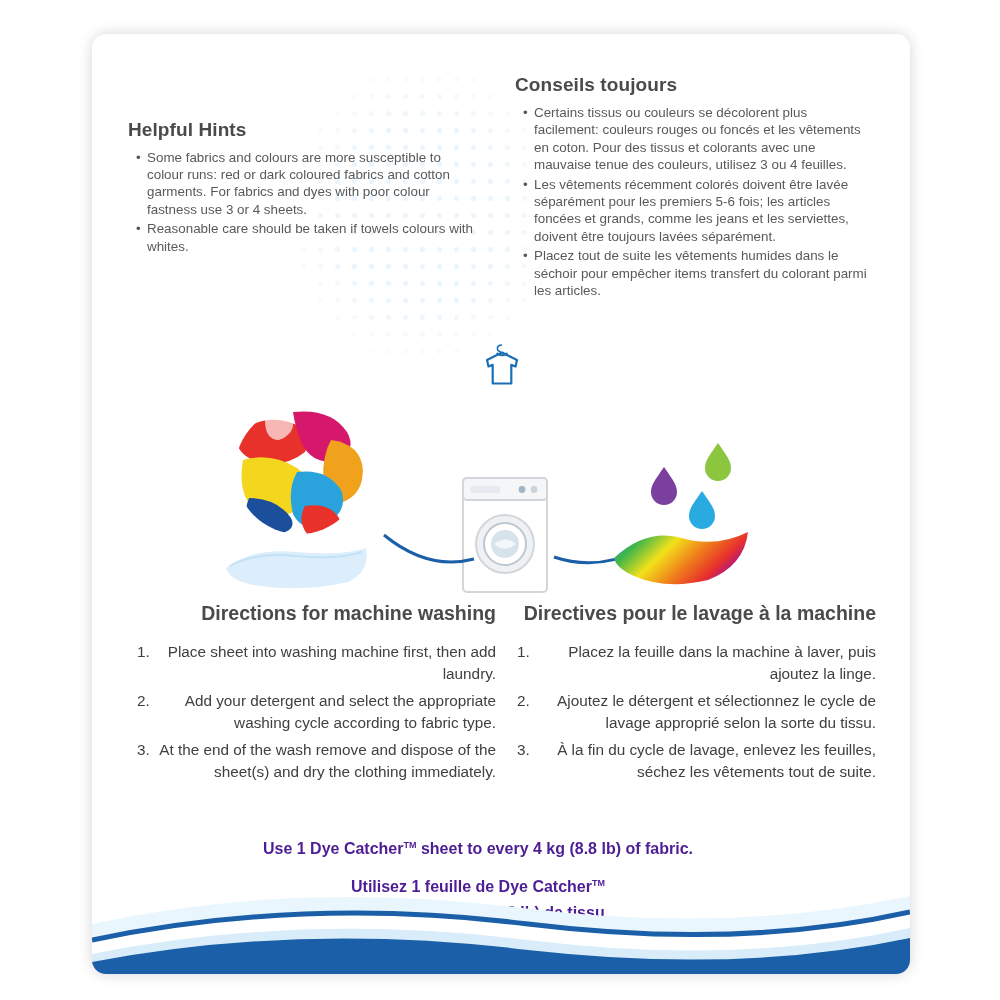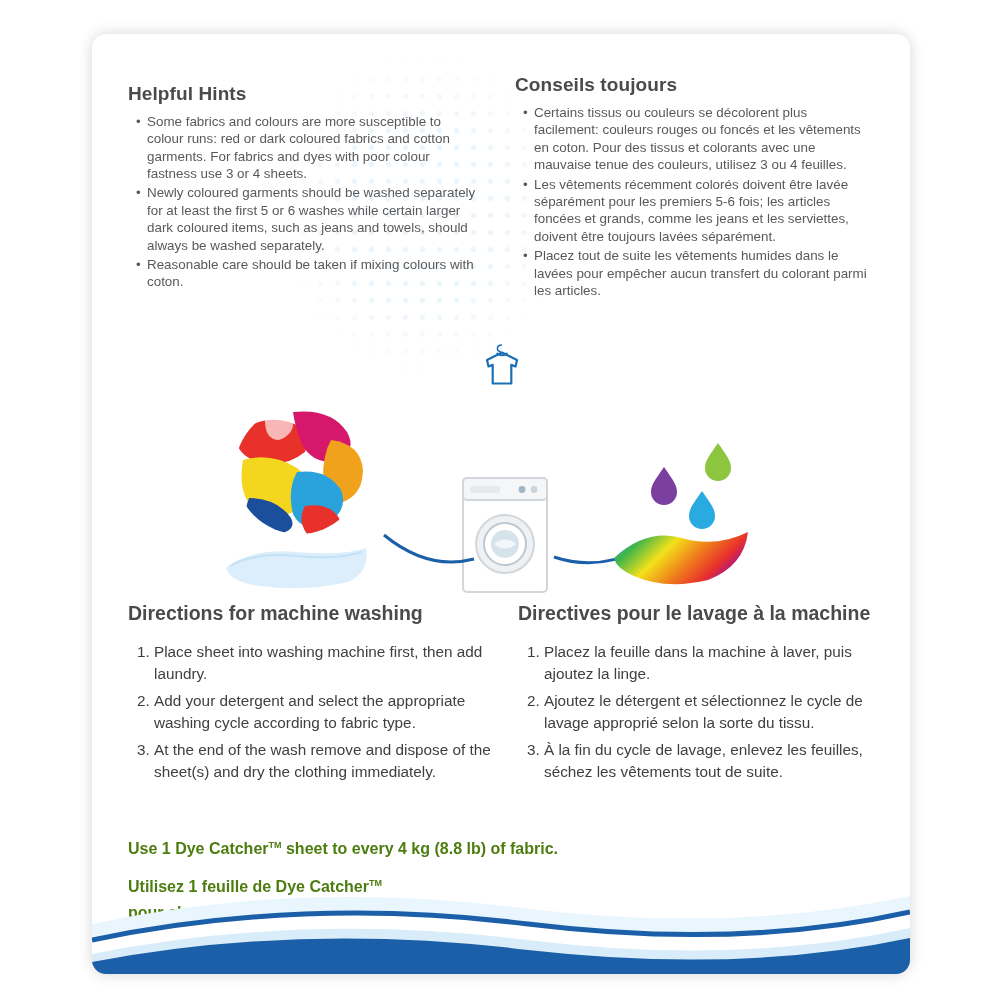--- a/index.html
+++ b/index.html
@@ -143,21 +143,22 @@
     width: 110px;
     height: 100px;
   }
   
   .directions {
     position: absolute;
     left: 36px;
     top: 568px;
     width: 760px;
     display: flex;
-    gap: 22px;
+    gap: 12px;
+    text-align: right;
   }
   .dir-col { width: 368px; }
   h2.dir-title {
     font-size: 19.5px;
     font-weight: bold;
     color: #4a4a4a;
     margin: 0 0 16px 0;
   }
   ol.steps {
     margin: 0;
@@ -172,22 +173,23 @@
   .usage {
     position: absolute;
     left: 36px;
     top: 800px;
     width: 700px;
   }
   .usage p {
     margin: 0 0 3px 0;
     font-size: 16px;
     font-weight: bold;
-    color: #4d7c0f;
+    color: #4c1d95;
     line-height: 22px;
+    text-align: center;
   }
   .usage p.fr { margin-top: 12px; }
   sup { font-size: 9px; vertical-align: super; }
   
   .wave {
     position: absolute;
     left: 0;
     bottom: 0;
     width: 818px;
     height: 120px;
@@ -200,31 +202,30 @@
   <div class="card">
 
     <div class="dots"></div>
 
     <div class="hints">
 
       <div class="col">
         <h2 class="section-title">Helpful Hints</h2>
         <ul class="bullets">
           <li>Some fabrics and colours are more susceptible to colour runs: red or dark coloured fabrics and cotton garments. For fabrics and dyes with poor colour fastness use 3 or 4 sheets.</li>
-          <li>Newly coloured garments should be washed separately for at least the first 5 or 6 washes while certain larger dark coloured items, such as jeans and towels, should always be washed separately.</li>
-          <li>Reasonable care should be taken if mixing colours with coton.</li>
+          <li>Reasonable care should be taken if towels colours with whites.</li>
         </ul>
       </div>
 
       <div class="col">
         <h2 class="section-title">Conseils toujours</h2>
         <ul class="bullets">
           <li>Certains tissus ou couleurs se décolorent plus facilement: couleurs rouges ou foncés et les vêtements en coton. Pour des tissus et colorants avec une mauvaise tenue des couleurs, utilisez 3 ou 4 feuilles.</li>
           <li>Les vêtements récemment colorés doivent être lavée séparément pour les premiers 5-6 fois; les articles foncées et grands, comme les jeans et les serviettes, doivent être toujours lavées séparément.</li>
-          <li>Placez tout de suite les vêtements humides dans le lavées pour empêcher aucun transfert du colorant parmi les articles.</li>
+          <li>Placez tout de suite les vêtements humides dans le séchoir pour empêcher items transfert du colorant parmi les articles.</li>
         </ul>
       </div>
     </div>
 
     <div class="illus">
 
       <svg class="shirt-icon" viewBox="0 0 56 56">
         <path d="M28 6c-3 0-4.6 1.8-4.6 3.6 0 1.3.8 2.2 1.8 2.6L28 14l-1.6 1.2" fill="none" stroke="#1b6fb5" stroke-width="1.6"></path>
         <path d="M28 13.5 L13 21 l1.5 6.5 4.2-1.6 v18.6 h18.6 V25.9 l4.2 1.6 L43 21 Z" fill="#ffffff" stroke="#1b6fb5" stroke-width="2.2" stroke-linejoin="round"></path>
         <path d="M23 13.8 c1 3.2 9 3.2 10 0" fill="none" stroke="#1b6fb5" stroke-width="2"></path>

